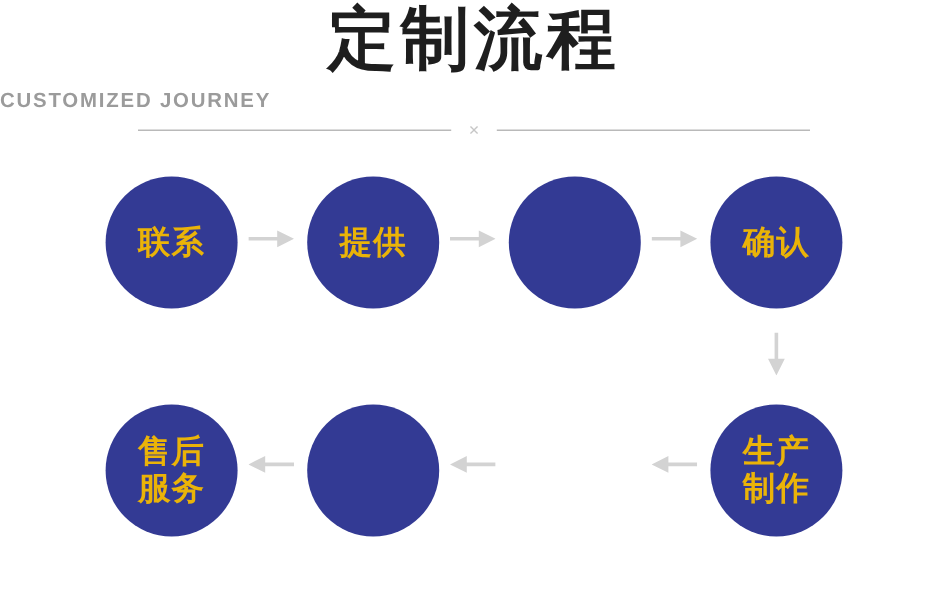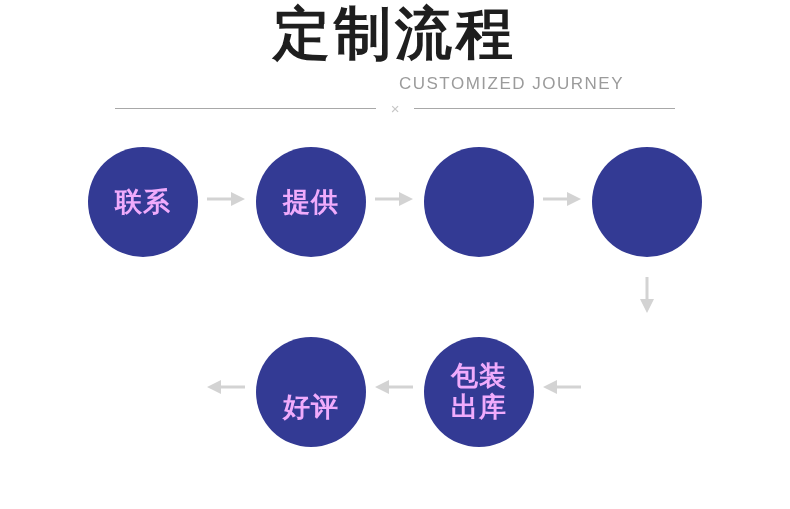--- a/index.html
+++ b/index.html
@@ -28,23 +28,23 @@
     font-weight: 900;
     letter-spacing: 4px;
     color: #1e1e1e;
     margin: 0;
   }
   .subtitle {
     position: absolute;
     top: 74px;
     left: 0;
     width: 624px;
-    text-align: right;
+    text-align: left;
     font-size: 17px;
-    font-weight: 400;
+    font-weight: 700;
     letter-spacing: 1.5px;
     color: #9b9b9b;
   }
   .divider {
     position: absolute;
     top: 101px;
     left: 115px;
     width: 560px;
     height: 15px;
     display: flex;
@@ -62,21 +62,21 @@
     color: #c6c6c6;
     font-weight: 400;
   }
   
   .circle {
     position: absolute;
     width: 110px;
     height: 110px;
     border-radius: 50%;
     background: #333a94;
-    color: #f0abfc;
+    color: #eab308;
     display: flex;
     align-items: center;
     justify-content: center;
     text-align: center;
   }
   .circle .label {
     font-size: 27px;
     font-weight: 700;
     line-height: 31px;
     letter-spacing: 1px;
@@ -133,44 +133,47 @@
   </div>
   <div class="circle r1 c3">
     <div class="label"><br></div>
   </div>
   <div class="arrow ar1 ac3">
     <svg width="38" height="16" viewBox="0 0 38 16">
         <path d="M0 6.5 h24 v3 h-24 z M24 1 L38 8 L24 15 z"></path>
       </svg>
   </div>
   <div class="circle r1 c4">
-    <div class="label"><br></div>
+    <div class="label"><span>确认</span><br></div>
   </div>
 
   <div class="arrow arrow-down">
     <svg width="16" height="36" viewBox="0 0 16 36">
         <path d="M6.5 0 h3 v22 h-3 z M1 22 L8 36 L15 22 z"></path>
       </svg>
   </div>
 
+  <div class="circle r2 c1">
+    <div class="label"><span>售后</span><br><span>服务</span></div>
+  </div>
   <div class="arrow ar2 ac1">
     <svg width="38" height="16" viewBox="0 0 38 16">
         <path d="M38 6.5 h-24 v3 h24 z M14 1 L0 8 L14 15 z"></path>
       </svg>
   </div>
   <div class="circle r2 c2">
-    <div class="label"><br><span>好评</span></div>
+    <div class="label"><br></div>
   </div>
   <div class="arrow ar2 ac2">
     <svg width="38" height="16" viewBox="0 0 38 16">
         <path d="M38 6.5 h-24 v3 h24 z M14 1 L0 8 L14 15 z"></path>
       </svg>
   </div>
-  <div class="circle r2 c3">
-    <div class="label"><span>包装</span><br><span>出库</span></div>
-  </div>
   <div class="arrow ar2 ac3">
     <svg width="38" height="16" viewBox="0 0 38 16">
         <path d="M38 6.5 h-24 v3 h24 z M14 1 L0 8 L14 15 z"></path>
       </svg>
   </div>
+  <div class="circle r2 c4">
+    <div class="label"><span>生产</span><br><span>制作</span></div>
+  </div>
 
 </div>
 
 </body></html>

